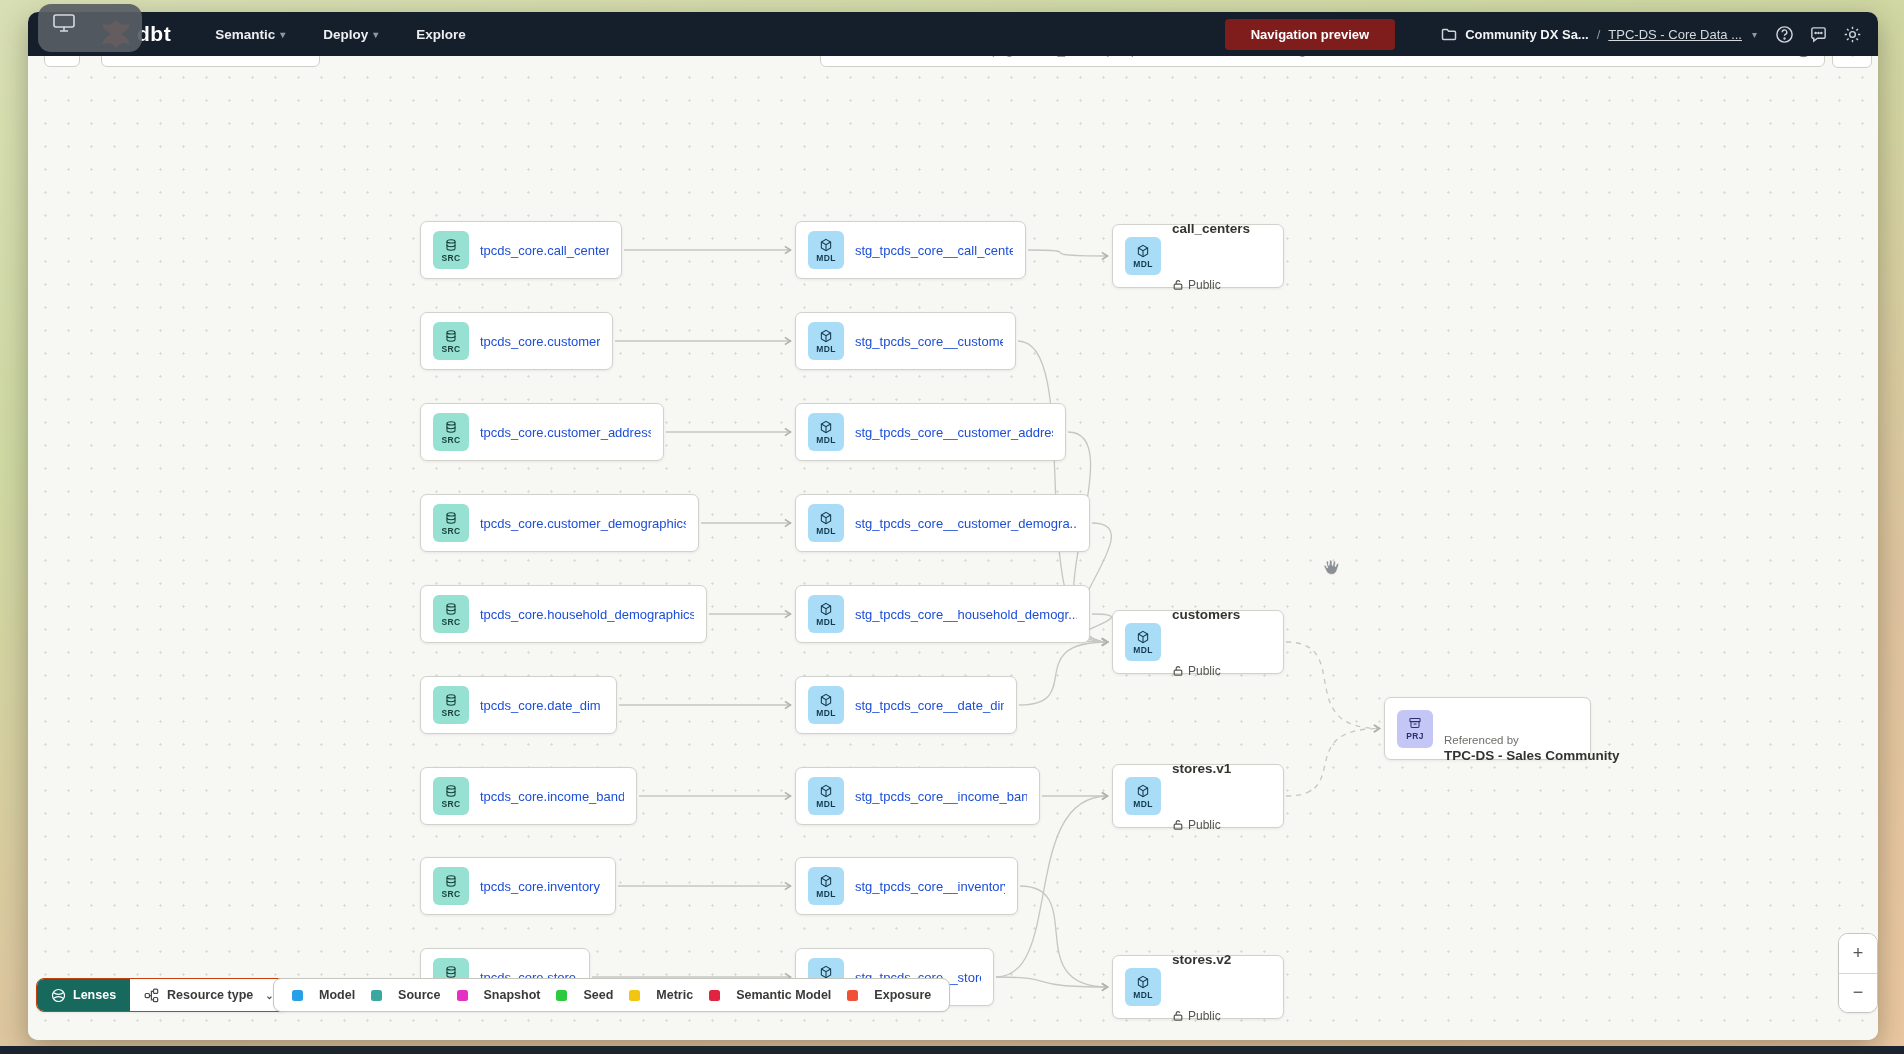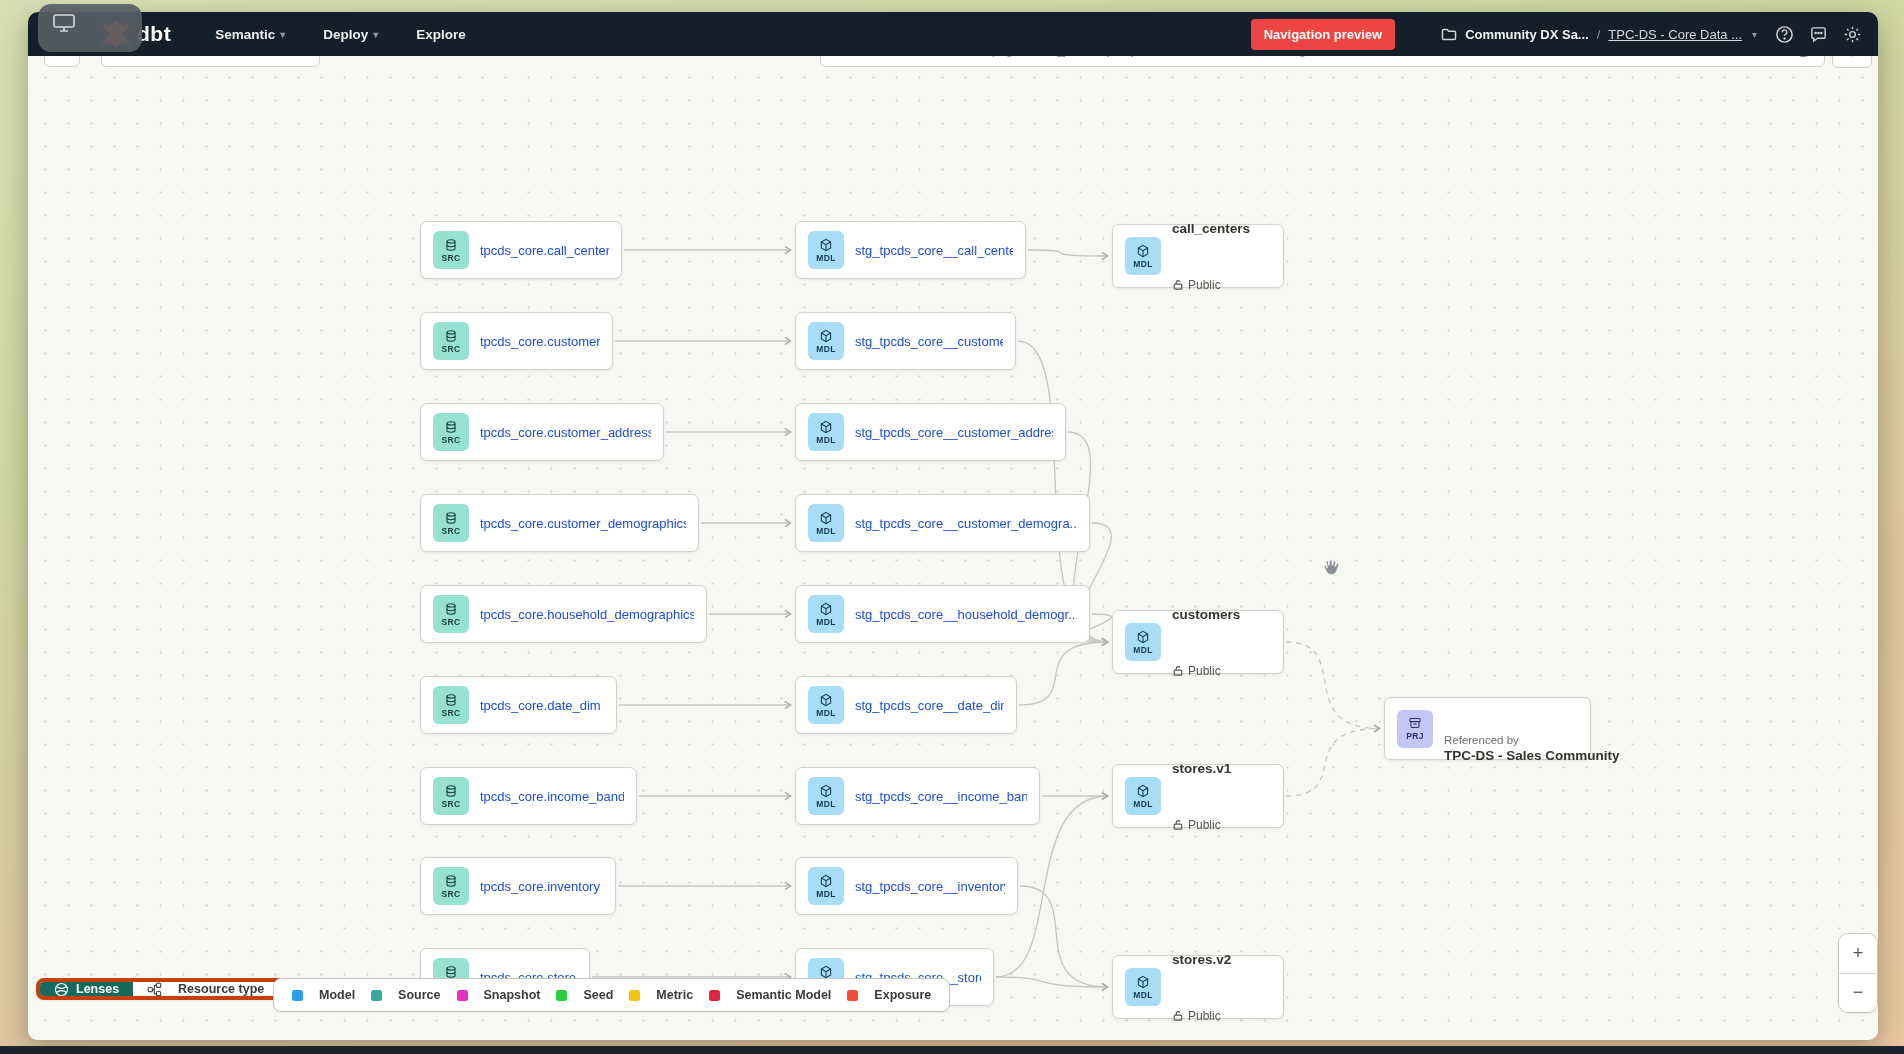--- a/index.html
+++ b/index.html
@@ -29,22 +29,22 @@
     display:flex; align-items:center; padding:0 16px; z-index:30;
   }
   .logo-wrap { display:flex; align-items:center; gap:7px; margin-left:58px; }
   .logo-mark { width:28px; height:28px; }
   .logo-text { color:#fff; font-size:21px; font-weight:bold; letter-spacing:.5px; }
   .nav-menu { display:flex; align-items:center; gap:38px; margin-left:44px; }
   .nav-item { color:#eceef0; font-size:13.5px; font-weight:bold; display:flex; align-items:center; gap:5px; cursor:pointer; }
   .nav-item .chev { color:#8d97a3; font-size:10px; }
   .nav-right { margin-left:auto; display:flex; align-items:center; gap:18px; }
   .nav-preview-btn {
-    background:#ef4444; color:#fff; font-size:13px; font-weight:bold;
-    border:none; border-radius:4px; padding:8px 13px; cursor:pointer;
+    background:#7f1d1d; color:#fff; font-size:13px; font-weight:bold;
+    border:none; border-radius:4px; padding:8px 26px; cursor:pointer;
     font-family:"Liberation Sans", sans-serif;
   }
   .nav-crumbs { display:flex; align-items:center; gap:8px; font-size:13px;margin-left:28px; }
   .nav-crumbs svg { width:16px; height:14px; stroke:#cfd4da; fill:none; stroke-width:1.5; }
   .crumb-project { color:#f2f3f4; font-weight:bold; }
   .crumb-sep { color:#8d97a3; }
   .crumb-page { color:#d4d9de;text-decoration:underline; }
   .crumb-chev { color:#8d97a3; font-size:10px; margin-left:2px; }
   .nav-icons { display:flex; align-items:center; gap:15px; }
   .nav-icons svg { width:19px; height:19px; stroke:#ccd2d9; fill:none; stroke-width:1.5; cursor:pointer; }
@@ -106,33 +106,33 @@
   .nlab { display:flex; flex-direction:column; gap:2px; min-width:0; }
   .nlab .t2 { font-size:13.5px; font-weight:bold; color:#33332f; white-space:nowrap; }
   .nlab small { font-size:11.5px; color:#6e6e69; display:flex; align-items:center; gap:4px; white-space:nowrap;margin-top:40px; }
   .nlab small.pub { font-size:12px; color:#55554f; }
   .nlab svg.lk { width:12px; height:12px; stroke:#55554f; fill:none; stroke-width:1.2; }
   
   .hand-cursor { position:absolute; left:1289px; top:500px; width:26px; height:26px; z-index:40; }
   .hand-cursor svg { width:100%; height:100%; fill:#8b9097; stroke:#f4f4f1; stroke-width:.7; }
   
   .lens-group {
-    position:absolute; left:8px; top:966px; height:22px; display:flex; z-index:20;
-    border:4px solid #c2410c; border-radius:8px; overflow:hidden; background:#fff;
+    position:absolute; left:8px; top:966px; height:34px; display:flex; z-index:20;
+    border:1px solid #c2410c; border-radius:8px; overflow:hidden; background:#fff;
     box-shadow:0 1px 2px rgba(40,40,30,.07);
   }
   .lenses-btn {
     background:#17695e; color:#fff; font-size:12.5px; font-weight:bold;
     display:flex; align-items:center; gap:7px; padding:0 14px; cursor:pointer; border:none;
     font-family:"Liberation Sans", sans-serif;
   }
   .lenses-btn svg { width:15px; height:15px; stroke:#fff; fill:none; stroke-width:1.2; }
   .resource-btn {
     background:#fff; color:#3a3a38; font-size:12.5px; font-weight:bold;
-    display:flex; align-items:center; gap:16px; padding:0 14px; cursor:pointer; border:none;
+    display:flex; align-items:center; gap:8px; padding:0 14px; cursor:pointer; border:none;
     font-family:"Liberation Sans", sans-serif;
   }
   .resource-btn svg { width:15px; height:15px; stroke:#4a4a46; fill:none; stroke-width:1.2; }
   .resource-btn .chev { color:#55554f; font-size:10px; margin-left:4px; }
   .legend-box {
     position:absolute; left:245px; top:966px; height:34px; z-index:20;
     background:#fff; border:1px solid #c6c6c1; border-radius:8px;
     display:flex; align-items:center; gap:16px; padding:0 18px;
     box-shadow:0 1px 2px rgba(40,40,30,.07);
   }

